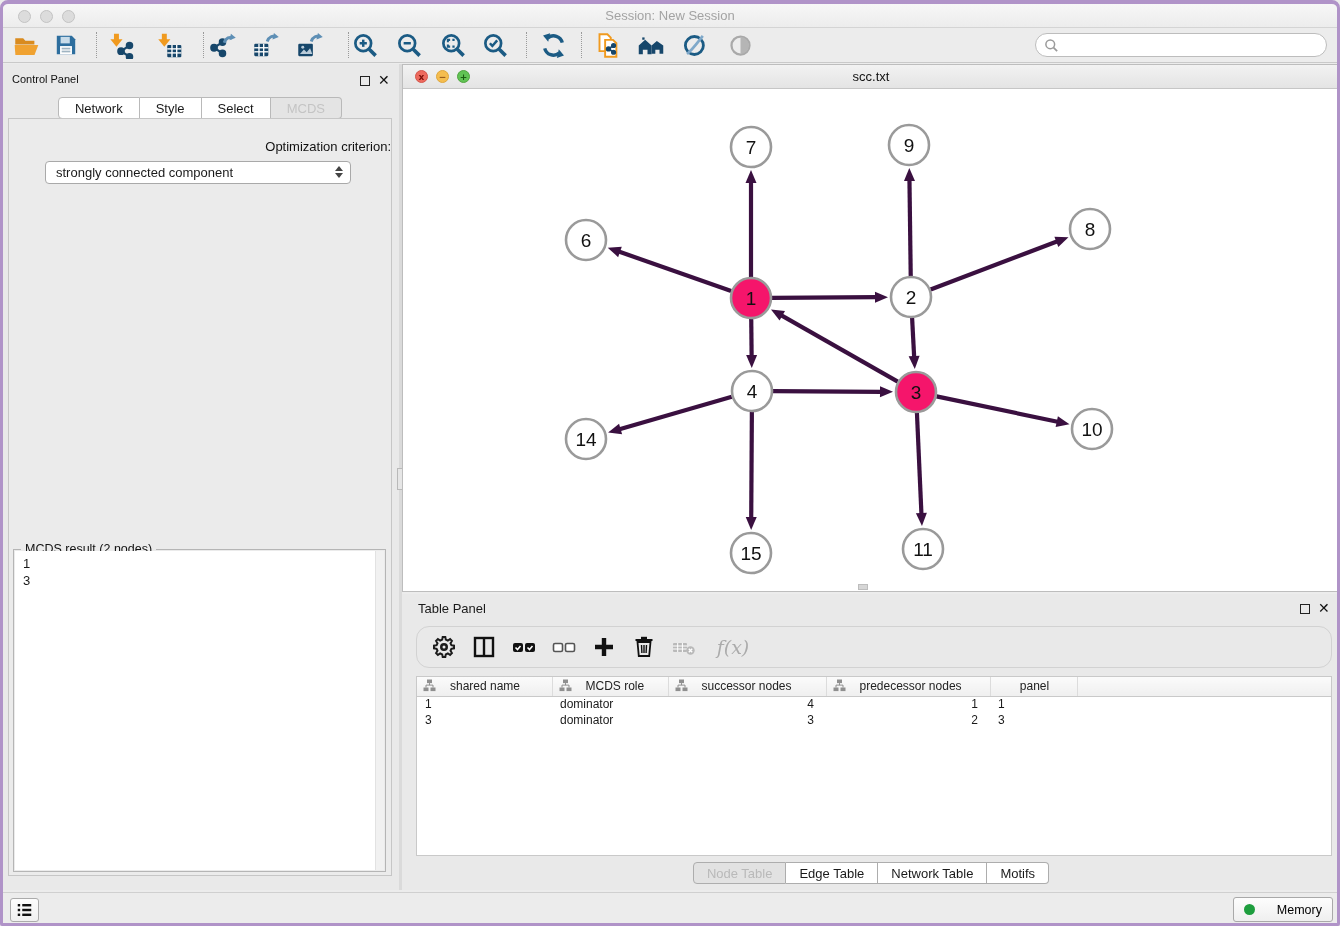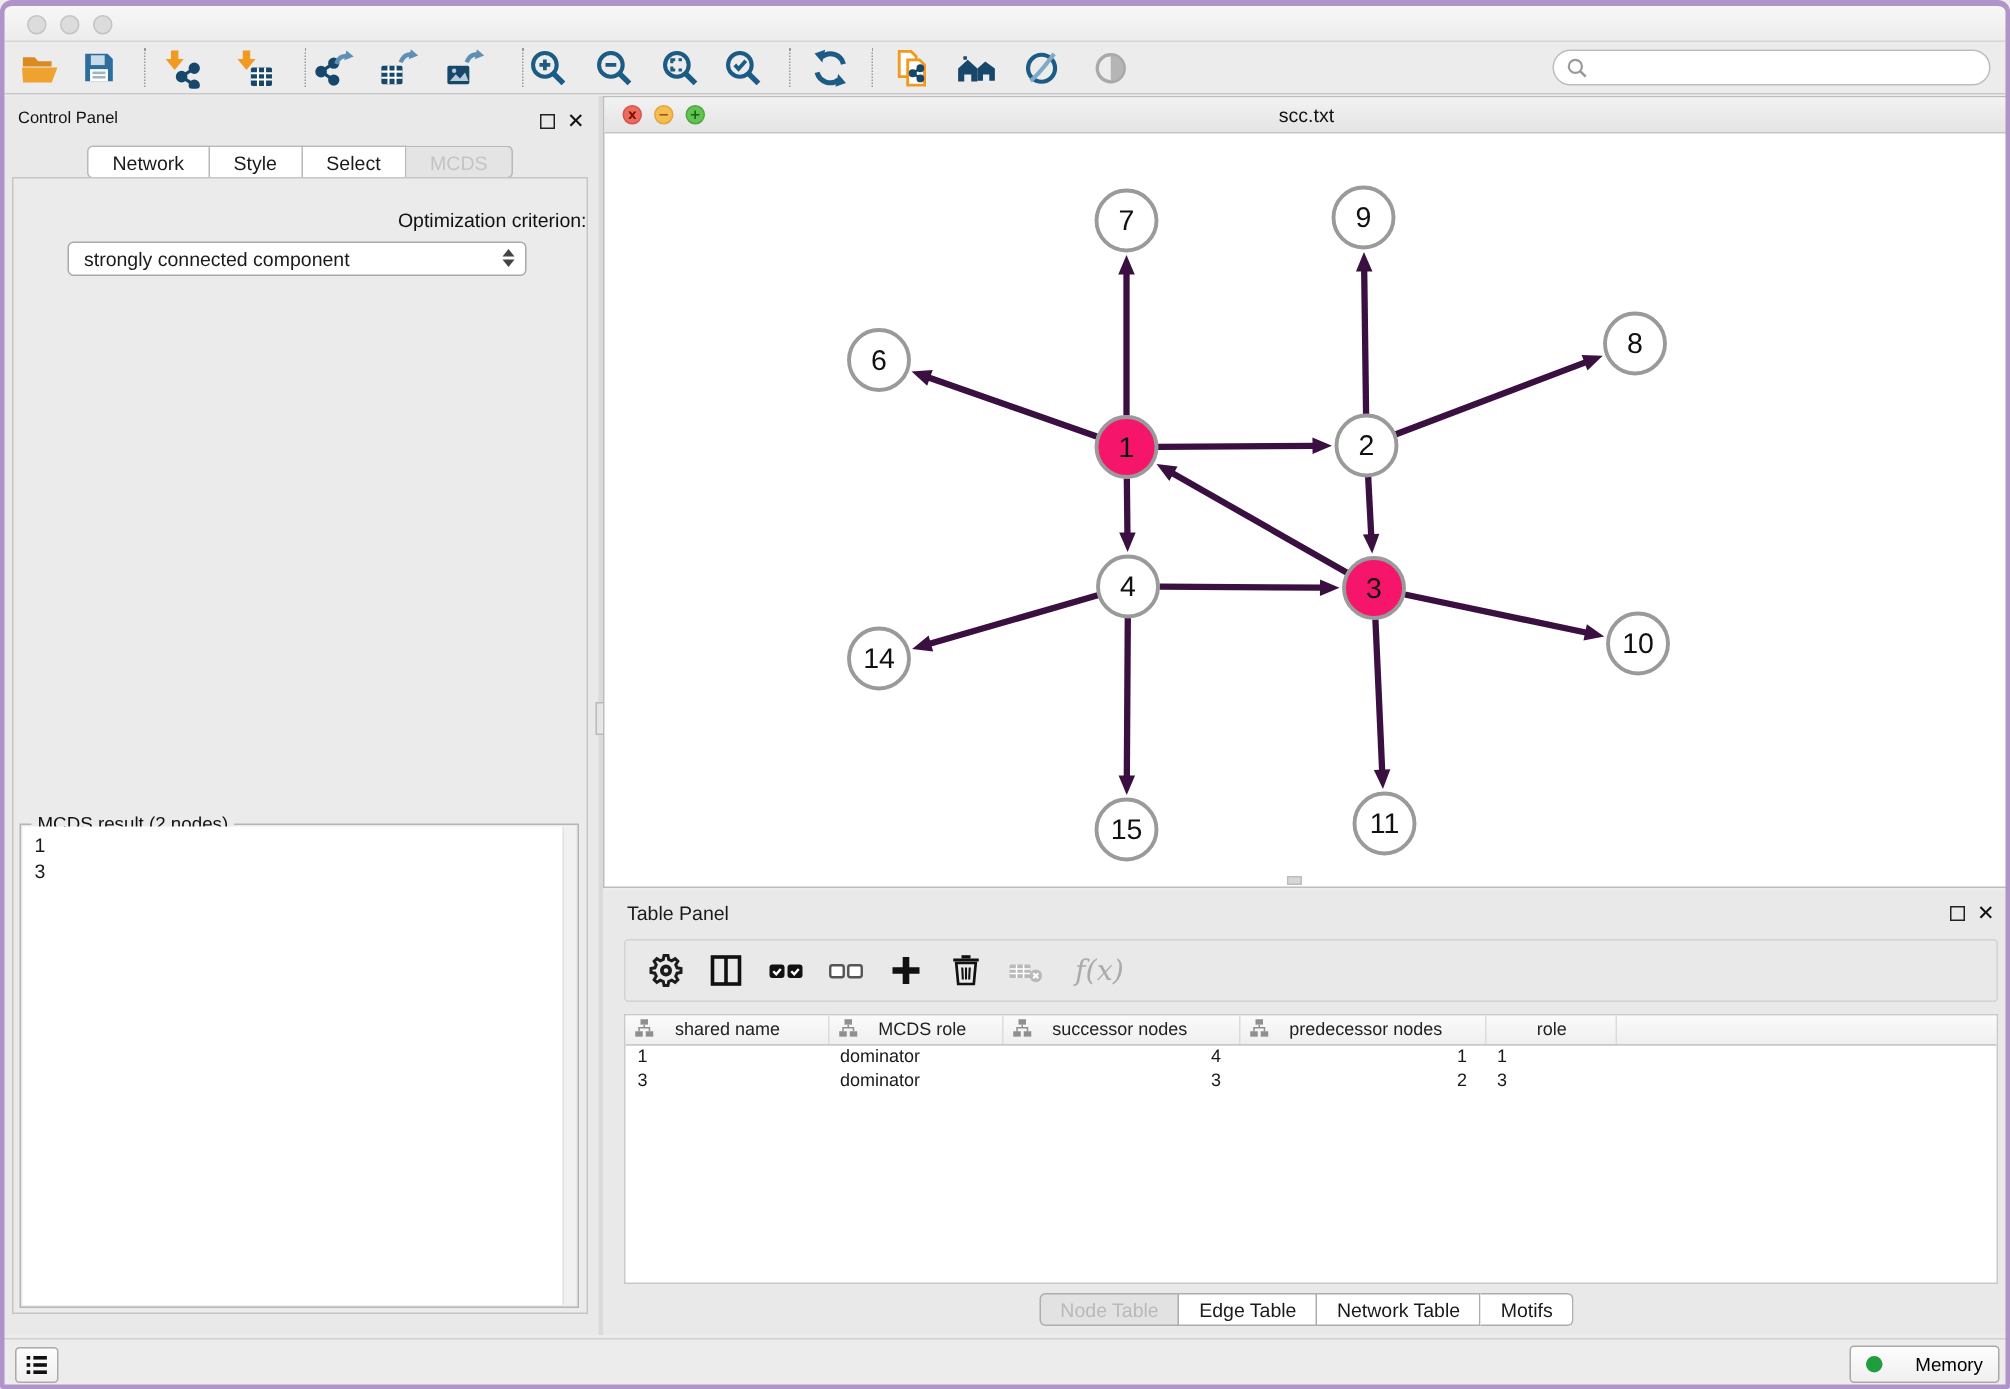--- a/index.html
+++ b/index.html
@@ -55,21 +55,21 @@
   .nt-grn { background:#61C354; border:1px solid #50A53F; color:#1A5E10; }
   #graph-svg { position:absolute; left:0; top:24px; }
   .net-hscroll { position:absolute; bottom:1px; left:455px; width:10px; height:6px; background:#D6D6D6; border:1px solid #BDBDBD; }
   .splitter { position:absolute; left:399px; top:64px; width:3px; height:826px; background:#DADADA; }
   .splitter-handle { position:absolute; left:397px; top:468px; width:7px; height:22px; background:#E6E6E6; border:1px solid #B9B9B9; cursor:col-resize; }
 
   
   .table-panel { position:absolute; left:402px; top:594px; width:938px; height:296px; background:#E9E9E9; }
   .tp-head { position:absolute; left:0; right:0; top:4px; height:22px; }
   .tp-title { position:absolute; left:16px; top:3px; font-size:13px; }
-  .tp-toolbar { position:absolute; left:14px; right:8px; top:32px; height:42px; border:1px solid #D2D2D2; border-radius:3px; display:flex; align-items:center; gap:14px; padding-left:14px; }
+  .tp-toolbar { position:absolute; left:14px; right:8px; top:32px; height:42px; border:1px solid #D2D2D2; border-radius:13px; display:flex; align-items:center; gap:14px; padding-left:14px; }
   .tp-tool { width:26px; height:26px; display:flex; align-items:center; justify-content:center; cursor:pointer; background:none; border:none; }
   .tp-tool.disabled { cursor:default; }
   .tbl-wrap { position:absolute; left:14px; right:8px; top:82px; bottom:34px; background:#fff; border:1px solid #C9C9C9; overflow:hidden; }
   table.nodetable { border-collapse:collapse; width:100%; }
   table.nodetable th { height:19px; background:linear-gradient(#FBFBFB,#EFEFEF); border-bottom:1px solid #C9C9C9; border-right:1px solid #DCDCDC; font-weight:normal; font-size:12px; color:#222; text-align:left; padding:0 4px 0 6px; white-space:nowrap; }
   table.nodetable th .thlab { margin-left:14px; }
   table.nodetable th.no-icon { text-align:center; }
   table.nodetable td { height:16px; font-size:12px; padding:0 12px 0 8px; white-space:nowrap; }
   td.al-r { text-align:right; }
   .tp-tabs { position:absolute; left:0; right:0; bottom:6px; height:22px; display:flex; justify-content:center; }
@@ -87,20 +87,21 @@
 </style>
 </head>
 <body>
 
 <div id="app">
 
   <div class="titlebar">
     <span class="tl-dot" style="left:15px"></span>
     <span class="tl-dot" style="left:37px"></span>
     <span class="tl-dot" style="left:59px"></span>
+    <span class="t-title">Session: New Session</span>
   </div>
 
   <div class="toolbar">
     <button class="tb-btn" style="left:6px">
       <svg width="27" height="27" viewBox="0 0 24 24">
           <path d="M2 5.5h7l2 2.3h8v3.2H2z" fill="#D98B1F"></path>
           <path d="M1.5 11.5h21l-3.4 9h-17z" fill="#F0A231"></path>
         </svg>
     </button>
     <button class="tb-btn" style="left:46px">
@@ -441,21 +442,21 @@
                   <rect x="0.5" y="8.5" width="5" height="3.6" fill="#8F8F8F"></rect>
                   <rect x="7.5" y="8.5" width="5" height="3.6" fill="#8F8F8F"></rect>
                   <path d="M6.5 4.1v2M3 8.5V6.1h7v2.4" stroke="#8F8F8F" fill="none"></path>
                 </svg><span class="thlab">successor nodes</span></th>
               <th style="width: 164px;"><svg width="13" height="13" viewBox="0 0 13 13" style="vertical-align:-2px">
                   <rect x="4" y="0.5" width="5" height="3.6" fill="#8F8F8F"></rect>
                   <rect x="0.5" y="8.5" width="5" height="3.6" fill="#8F8F8F"></rect>
                   <rect x="7.5" y="8.5" width="5" height="3.6" fill="#8F8F8F"></rect>
                   <path d="M6.5 4.1v2M3 8.5V6.1h7v2.4" stroke="#8F8F8F" fill="none"></path>
                 </svg><span class="thlab">predecessor nodes</span></th>
-              <th class="no-icon" style="width: 87px;"><span>role</span></th>
+              <th class="no-icon" style="width: 87px;"><span>panel</span></th>
               <th style="border-right: none;"></th>
             </tr>
           </thead>
         <tbody id="node-table-body">
             <tr>
               <td>1</td>
               <td>dominator</td>
               <td class="al-r">4</td>
               <td class="al-r">1</td>
               <td>1</td>

